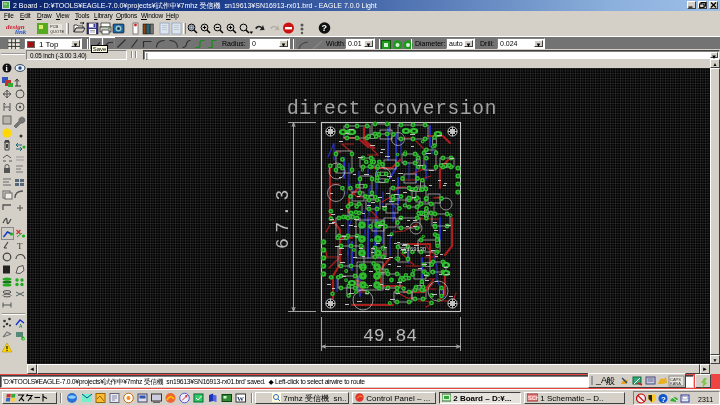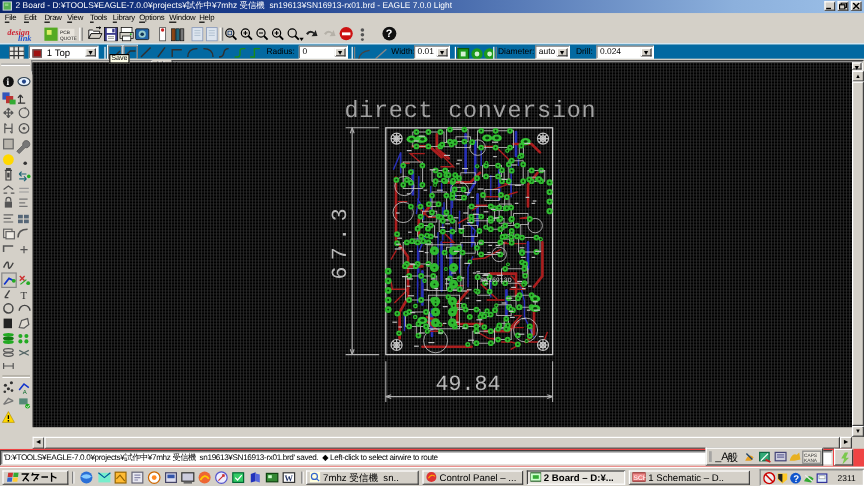--- a/index.html
+++ b/index.html
@@ -11,30 +11,30 @@
 
 #title{left:0;top:0;width:720px;height:11px;background:linear-gradient(to right,#0a246a,#1a3c8c 30%,#8cb0dc 85%,#9cc0e8);color:#fff;font-size:7px;line-height:11px;letter-spacing:-0.2px}
 #title .txt{position:absolute;left:13px;top:0px;letter-spacing:0;white-space:nowrap}
 .wbtn{position:absolute;top:1px;width:9px;height:8px;font-size:7px;line-height:7px;text-align:center;color:#000;font-weight:bold;font-family:"Liberation Mono",monospace}
 
 #menu{left:0;top:11px;width:720px;height:10px;background:#d4d0c8;font-size:6.5px;line-height:10px;color:#000;letter-spacing:-0.2px}
 #menu span{position:absolute;top:0}
 #menu u{text-decoration:underline;text-decoration-thickness:0.8px;text-underline-offset:0.5px}
 
 #tb1{left:0;top:21px;width:720px;height:15px;background:#d4d0c8}
-#tb2{left:0;top:36px;width:720px;height:13px;background:#0369a1;border-top:1px solid #fff}
+#tb2{left:0;top:36px;width:720px;height:13px;background:#737373;border-top:1px solid #fff}
 #coord{left:0;top:49px;width:720px;height:11px;background:#d4d0c8}
 .sep{position:absolute;width:2px;border-left:1px solid #808080;border-right:1px solid #fff}
 .grip{position:absolute;width:3px;border-left:1px solid #fff;border-right:1px solid #808080}
 .combo{position:absolute;background:#fff;border-top:1px solid #808080;border-left:1px solid #808080;border-right:1px solid #fff;border-bottom:1px solid #fff;font-size:7px}
 .cara{position:absolute;right:1px;top:1px;bottom:1px;width:9px;background:#d4d0c8;border-top:1px solid #fff;border-left:1px solid #fff;border-right:1px solid #404040;border-bottom:1px solid #404040;font-size:6px;line-height:8px;text-align:center;color:#000}
 .lbl{position:absolute;font-size:7px;color:#000;white-space:nowrap}
 
 #palette{left:0;top:62px;width:27px;height:312px;background:#d4d0c8;z-index:2}
-#canvas{left:27px;top:52px;width:683px;height:304px;background:#000;overflow:hidden}
+#canvas{left:27px;top:68px;width:683px;height:304px;background:#000;overflow:hidden}
 #vscroll{left:710px;top:59px;width:10px;height:305px;background:#d4d0c8}
 #hscroll{left:27px;top:364px;width:683px;height:10px;background:#d4d0c8}
 .sbtn{position:absolute;background:#d4d0c8;font-size:6px;text-align:center;color:#000}
 
 #status{left:0;top:374px;width:720px;height:15px;background:#ef4444}
 
 #task{left:0;top:389px;width:720px;height:16px;background:#d4d0c8;border-top:1px solid #fff}
 .tkb{position:absolute;top:2px;height:12px;background:#d4d0c8;font-size:8px;line-height:11px;color:#000;white-space:nowrap;overflow:hidden}
 </style></head>
 <body>
@@ -1385,21 +1385,21 @@
             <rect x="2" y="2.5" width="9.5" height="7" fill="#383" stroke="#141"></rect>
             <rect x="3.5" y="4" width="3" height="2.5" fill="#cfc"></rect>
           </g>
    <g transform="translate(170,0)">
             <rect x="2" y="2" width="9.5" height="8" fill="#fff" stroke="#333"></rect>
             <text x="3" y="9" font-size="7" fill="#236" font-family="Liberation Serif" font-weight="bold">W</text>
           </g>
   </g>
  </svg>
  <div class="sep" style="left:251px;top:3px;height:10px"></div>
- <div class="tkb out" style="left:255px;width:94px;padding-left:2px"><svg width="9" height="9" viewBox="0 0 9 9" style="vertical-align:-1px">
+ <div class="tkb out" style="left:255px;width:94px;padding-left:16px"><svg width="9" height="9" viewBox="0 0 9 9" style="vertical-align:-1px">
           <rect x="0" y="0" width="9" height="9" fill="#ffd"></rect>
           <circle cx="4" cy="4" r="2.5" fill="none" stroke="#36c"></circle>
           <path d="M6 6 l2 2" stroke="#36c"></path>
         </svg> 7mhz 受信機&nbsp; sn..</div>
  <div class="tkb out" style="left:352px;width:84px;padding-left:2px"><svg width="9" height="9" viewBox="0 0 9 9" style="vertical-align:-1px">
           <circle cx="4.5" cy="4.5" r="4.2" fill="#d33"></circle>
           <path d="M2 5.5 q2.5 -4 5.5 -1.5" stroke="#fa0" fill="none"></path>
         </svg> Control Panel – ...</div>
  <div class="tkb" style="left:439px;width:82px;padding-left:2px;font-weight:bold;border-top:1px solid #404040;border-left:1px solid #404040;border-right:1px solid #fff;border-bottom:1px solid #fff;background:#e6e3dd"><svg width="9" height="9" viewBox="0 0 9 9" style="vertical-align:-1px">
           <rect x="0" y="1" width="9" height="7" fill="#cfc" stroke="#363"></rect>

